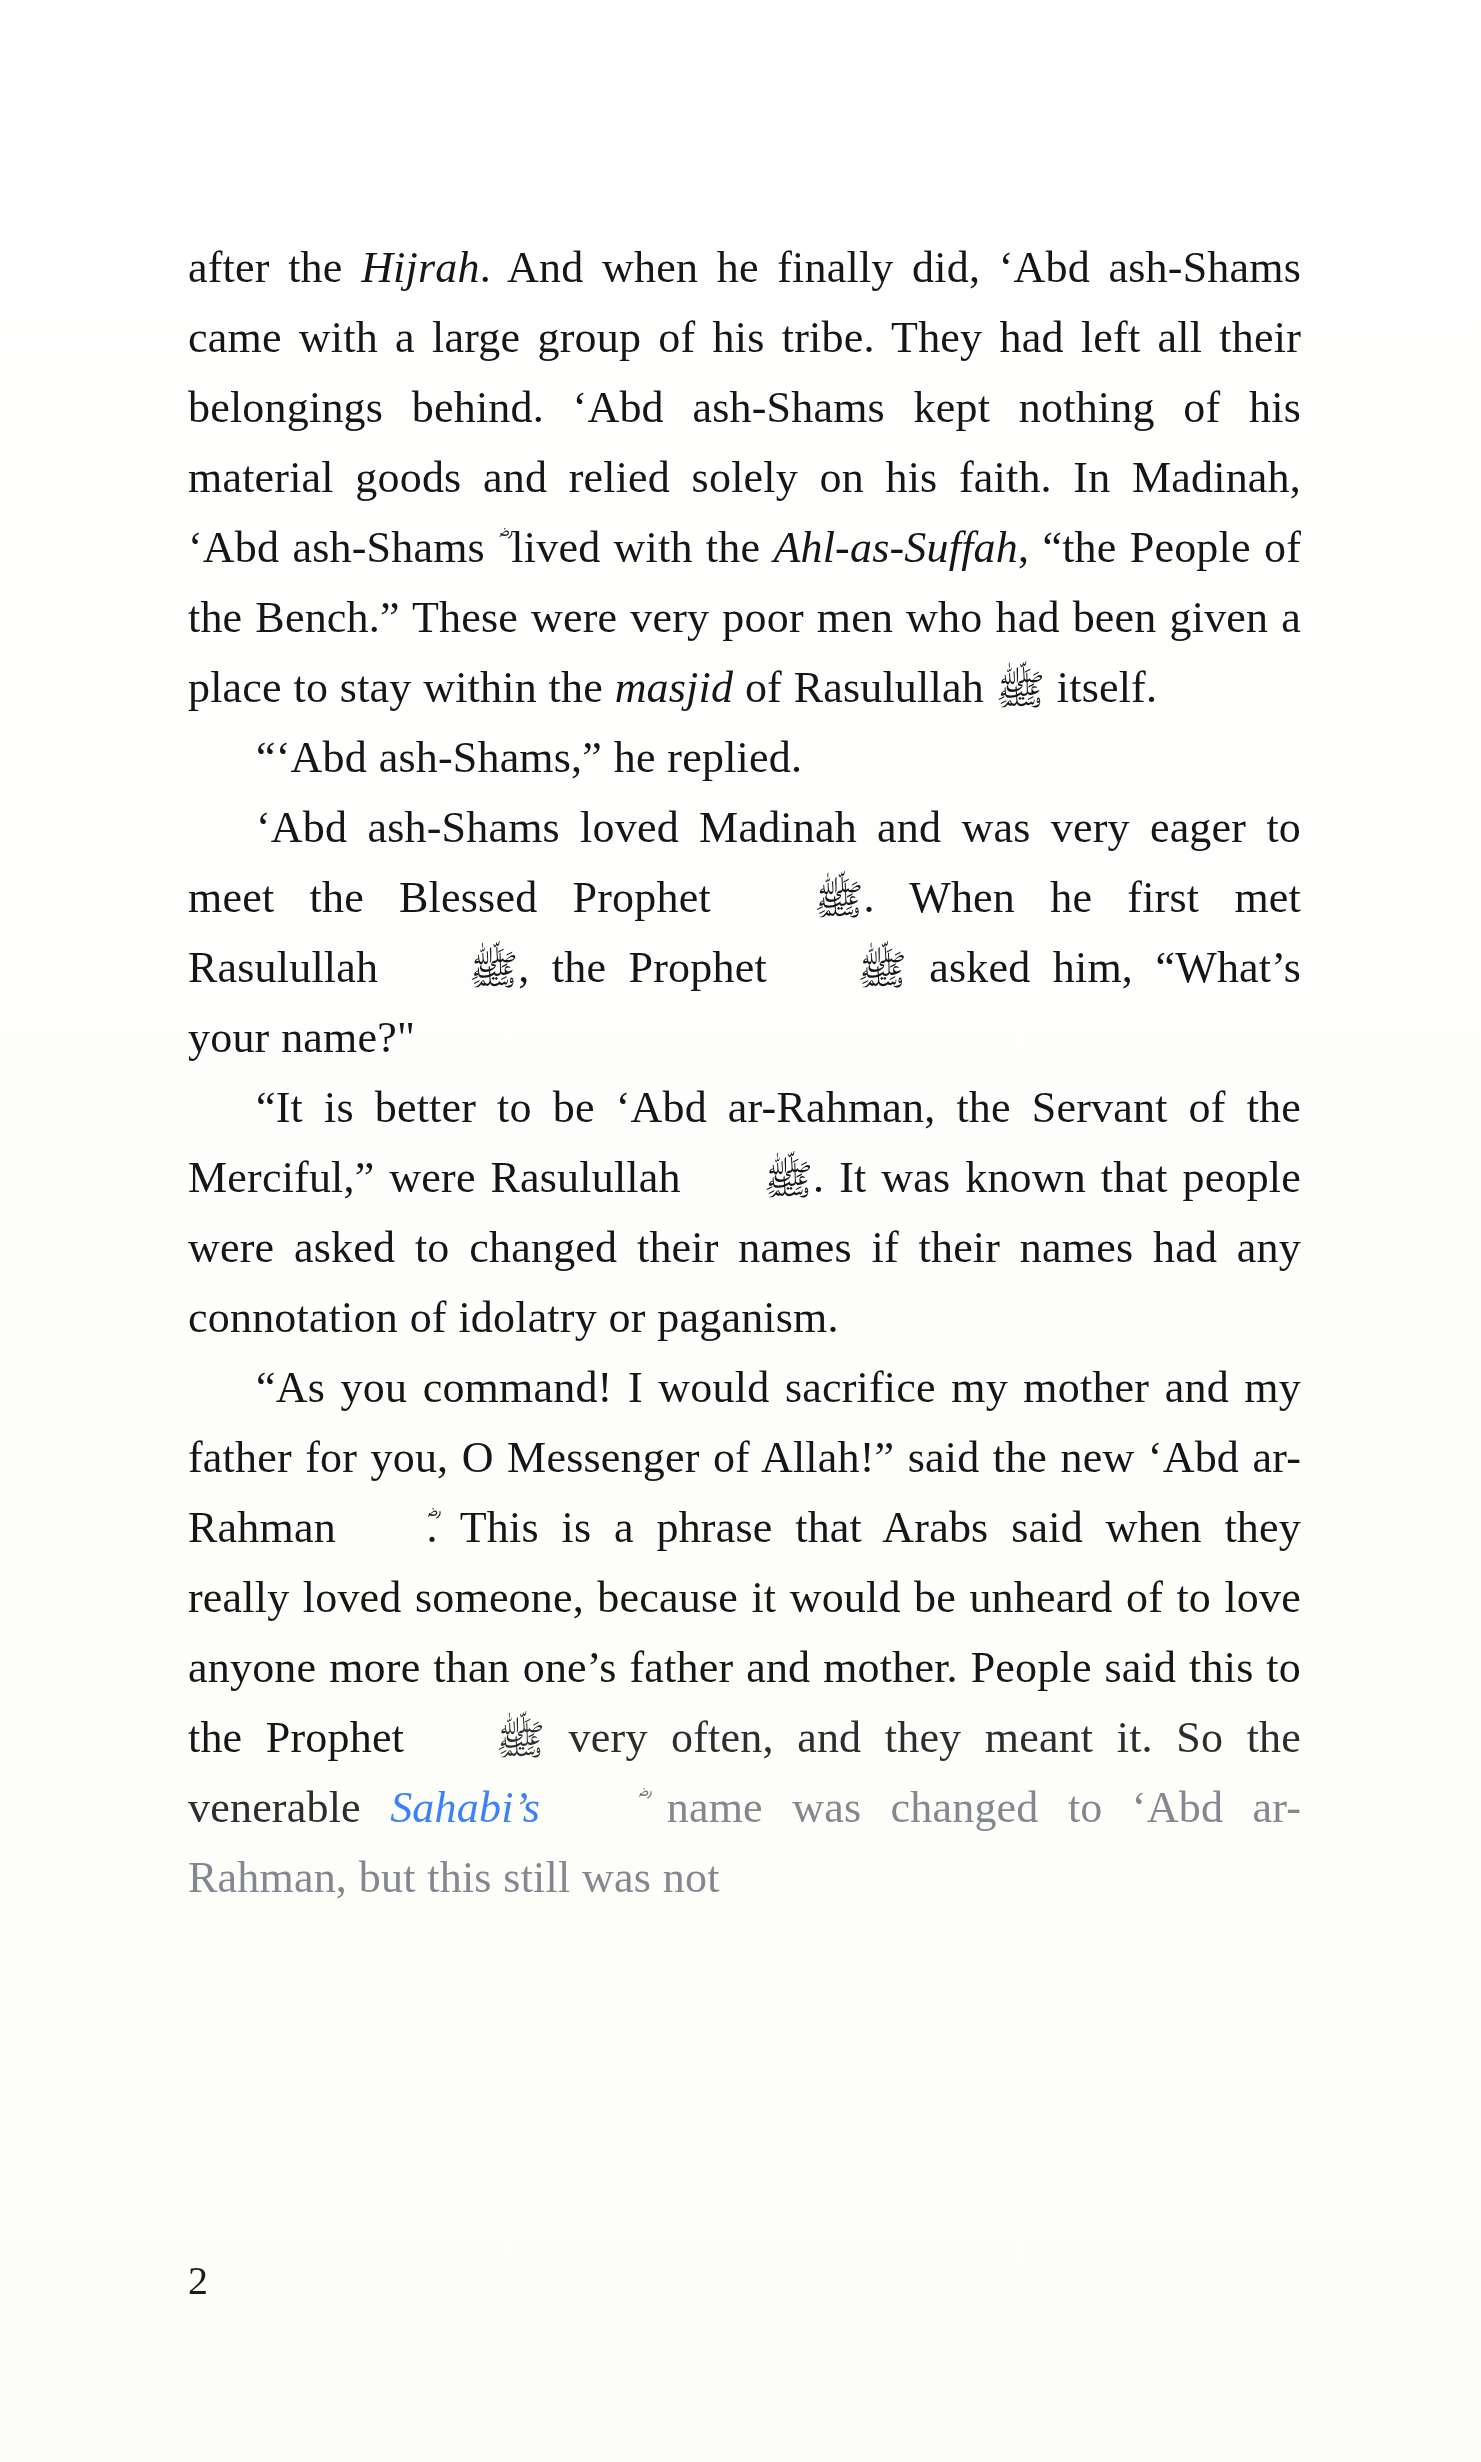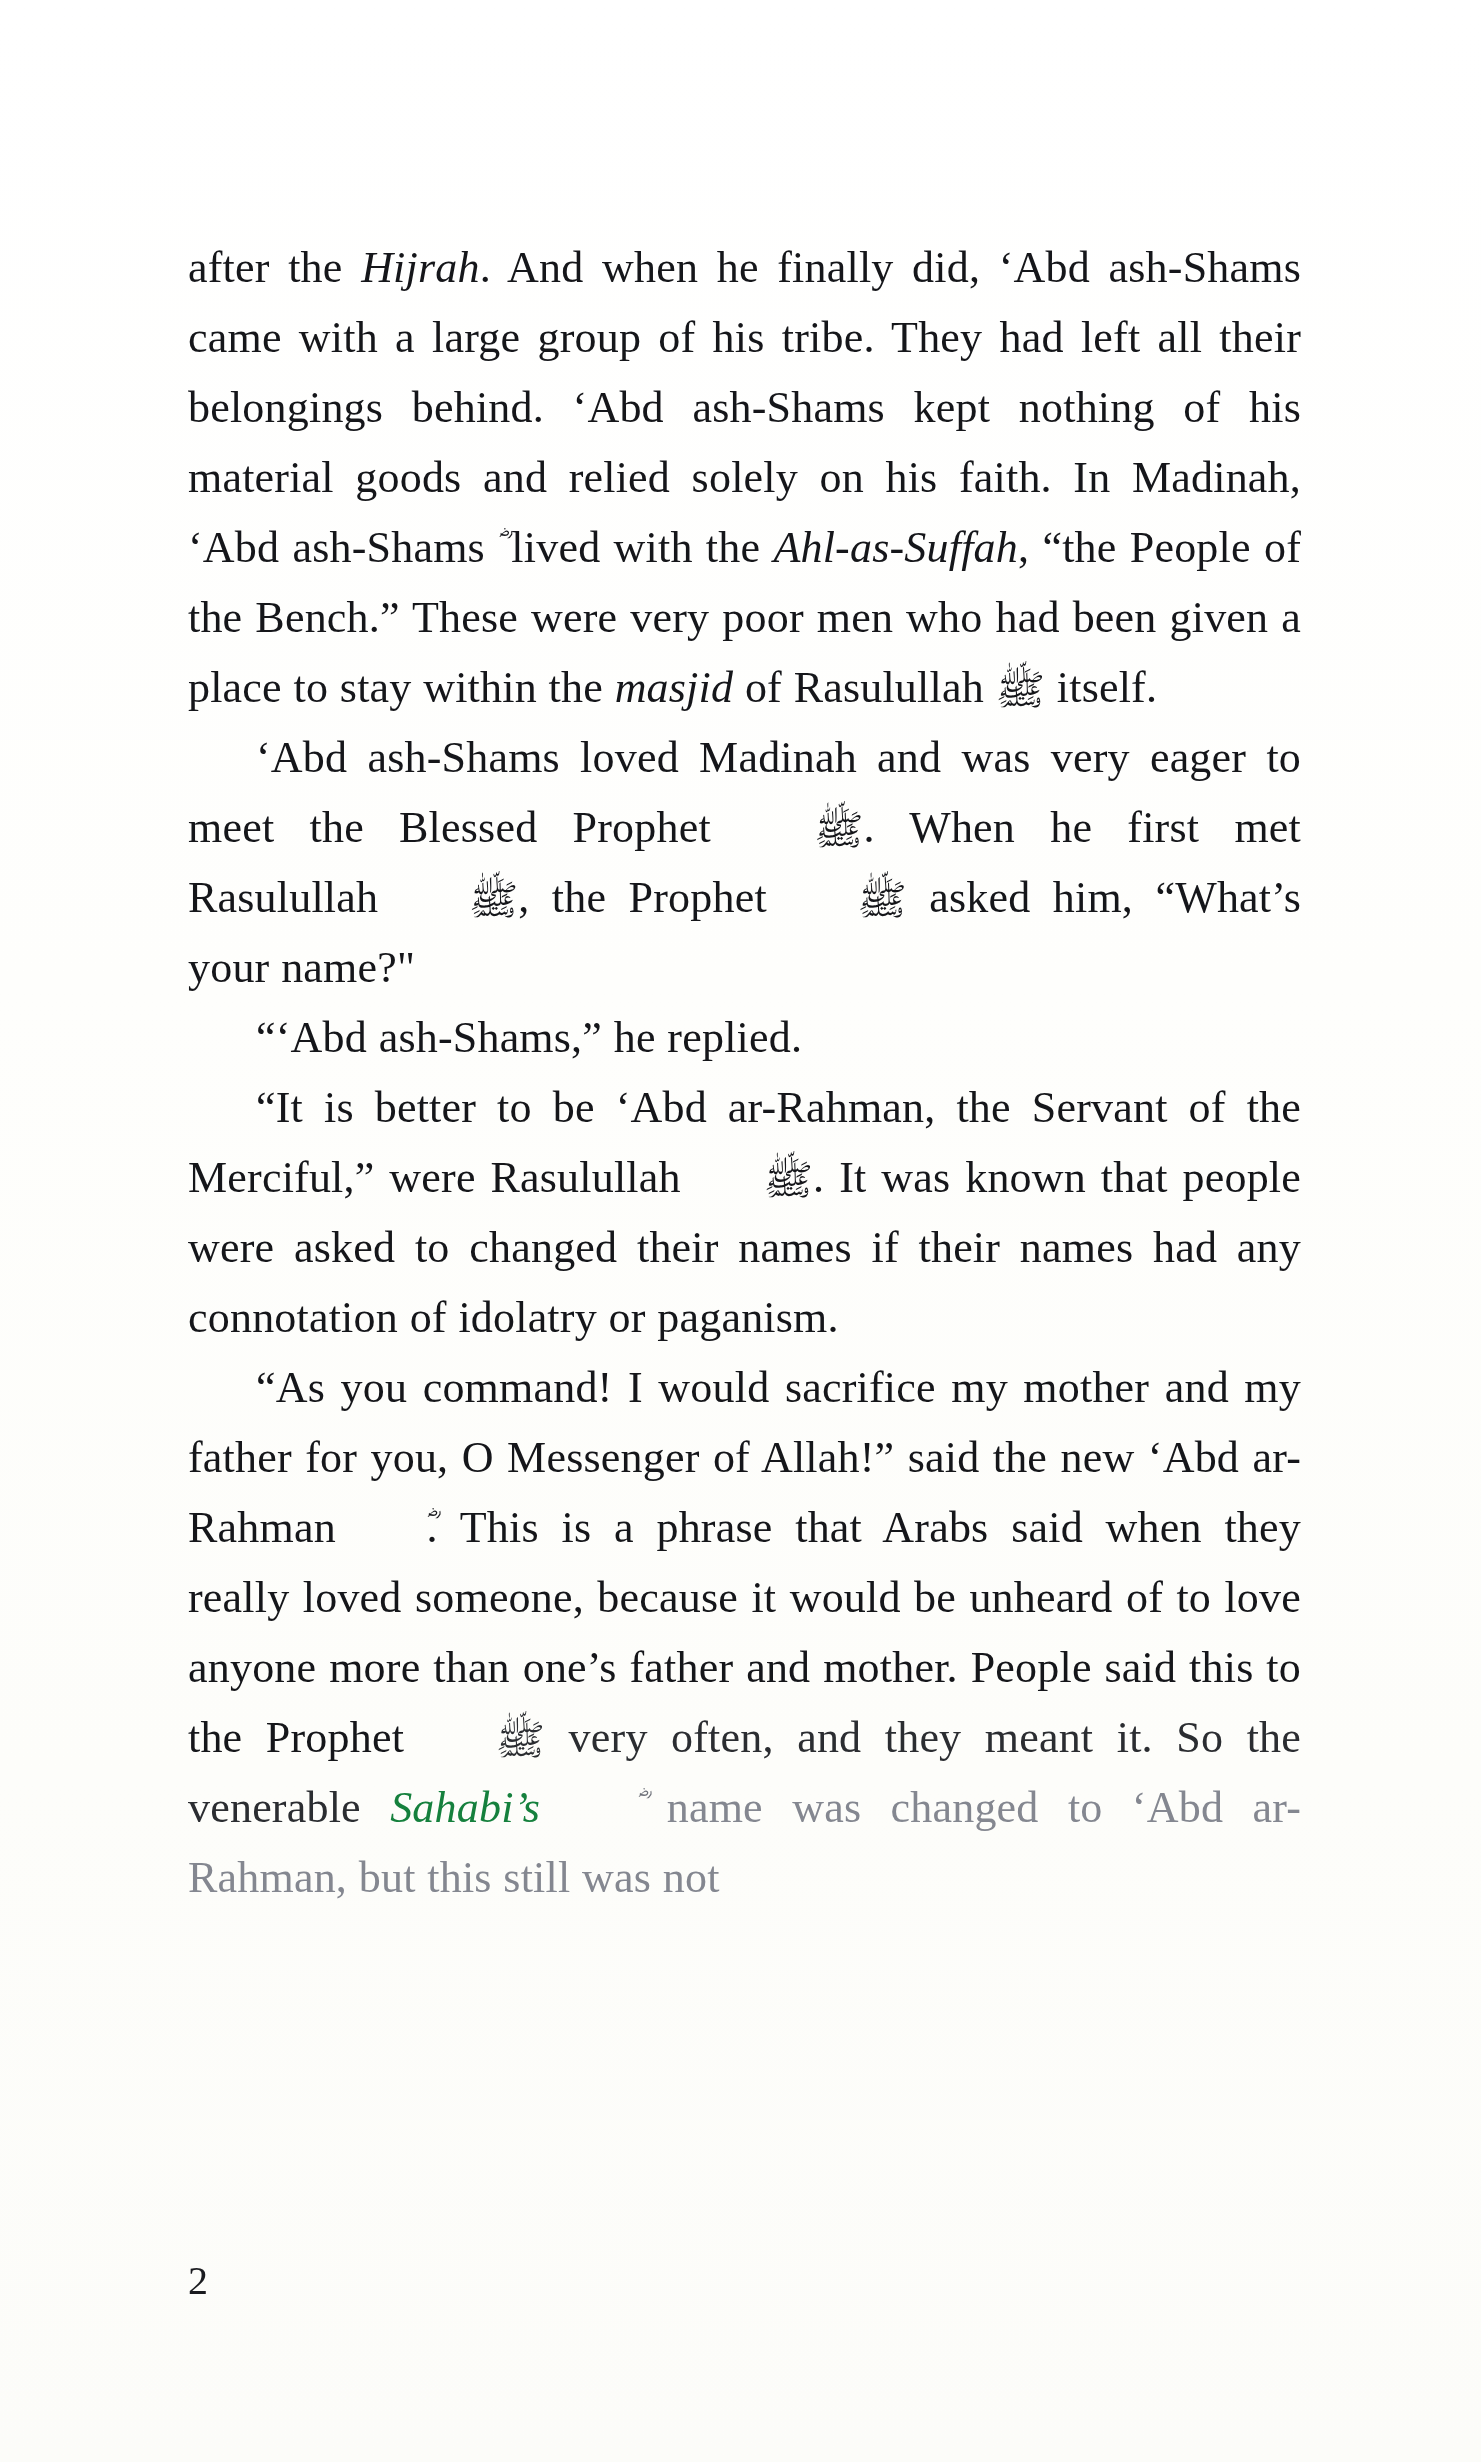--- a/index.html
+++ b/index.html
@@ -60,21 +60,21 @@
     color: #15161a;
   }
   .hon.saw {
     font-size: 41px;
   }
   .hon.ra {
     font-size: 40px;
   }
   
   .fade-1 { color: #2b2d31; }
-  .fade-2 { color: #15803d; }
+  .fade-2 { color: #3b82f6; }
   .fade-3 { color: #55585f; }
   .fade-4 { color: #6d7078; }
   .fade-5 { color: #848790; }
 
   .pagenum {
     position: absolute;
     left: 188px;
     top: 2257px;
     font-size: 40px;
     color: #1a1b1f;
@@ -82,22 +82,22 @@
     font-family: "Liberation Serif", "DejaVu Serif", serif;
   }
 </style>
 </head>
 <body>
 
 <div class="page">
 
   <div class="textblock">
       <p class="para"><span>after the </span><em class="ital">Hijrah</em><span>. And when he finally did, ‘Abd ash-Shams came with a large group of his tribe. They had left all their belongings behind. ‘Abd ash-Shams kept nothing of his material goods and relied solely on his faith.  In Madinah, ‘Abd ash-Shams </span><span class="hon ra">ؓ</span><span> lived with the </span><em class="ital">Ahl-as-Suffah</em><span>, “the People of the Bench.” These were very poor men who had been given a place to stay within the </span><em class="ital">masjid</em><span> of Rasulullah </span><span class="hon saw">ﷺ</span><span> itself.</span></p>
+      <p class="para indent"><span>“‘Abd ash-Shams,” he replied.</span></p>
       <p class="para indent"><span>‘Abd ash-Shams loved Madinah and was very eager to meet the Blessed Prophet </span><span class="hon saw">ﷺ</span><span>. When he first met Rasulullah </span><span class="hon saw">ﷺ</span><span>, the Prophet </span><span class="hon saw">ﷺ</span><span> asked him, “What’s your name?"</span></p>
-      <p class="para indent"><span>“‘Abd ash-Shams,” he replied.</span></p>
       <p class="para indent"><span>“It is better to be ‘Abd ar-Rahman, the Servant of the Merciful,” were Rasulullah </span><span class="hon saw">ﷺ</span><span>. It was known that people were asked to changed their names if their names had any connotation of idolatry or paganism.</span></p>
       <p class="para indent"><span>“As you command! I would sacrifice my mother and my father for you, O Messenger of Allah!” said the new ‘Abd ar-Rahman </span><span class="hon ra">ؓ</span><span>. This is a phrase that Arabs said when they really loved someone, because it would be unheard of to love anyone more than one’s father and mother.  People said this to the Prophet </span><span class="hon saw fade-1">ﷺ</span><span class="fade-1"> very often, and they meant it. So the venerable </span><em class="ital fade-2">Sahabi’s</em><span class="fade-3"> </span><span class="hon ra fade-4">ؓ</span><span class="fade-5"> name was changed to ‘Abd ar-Rahman, but this still was not</span></p>
     </div>
 
   <div class="pagenum">2</div>
 
 </div>
 
 
 </body></html>

